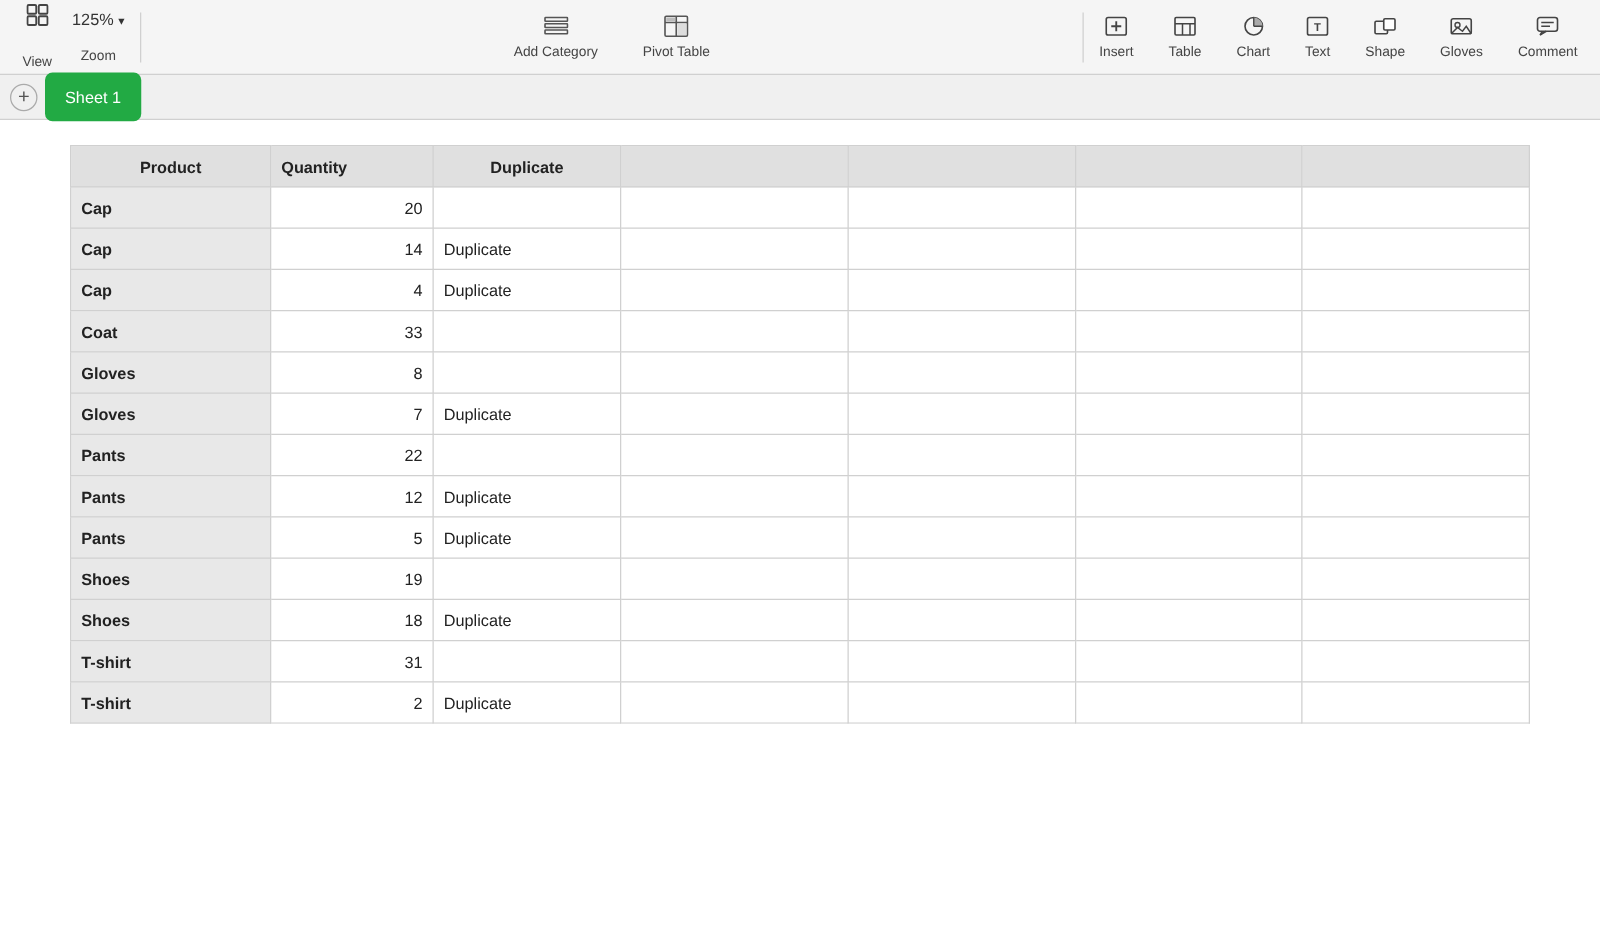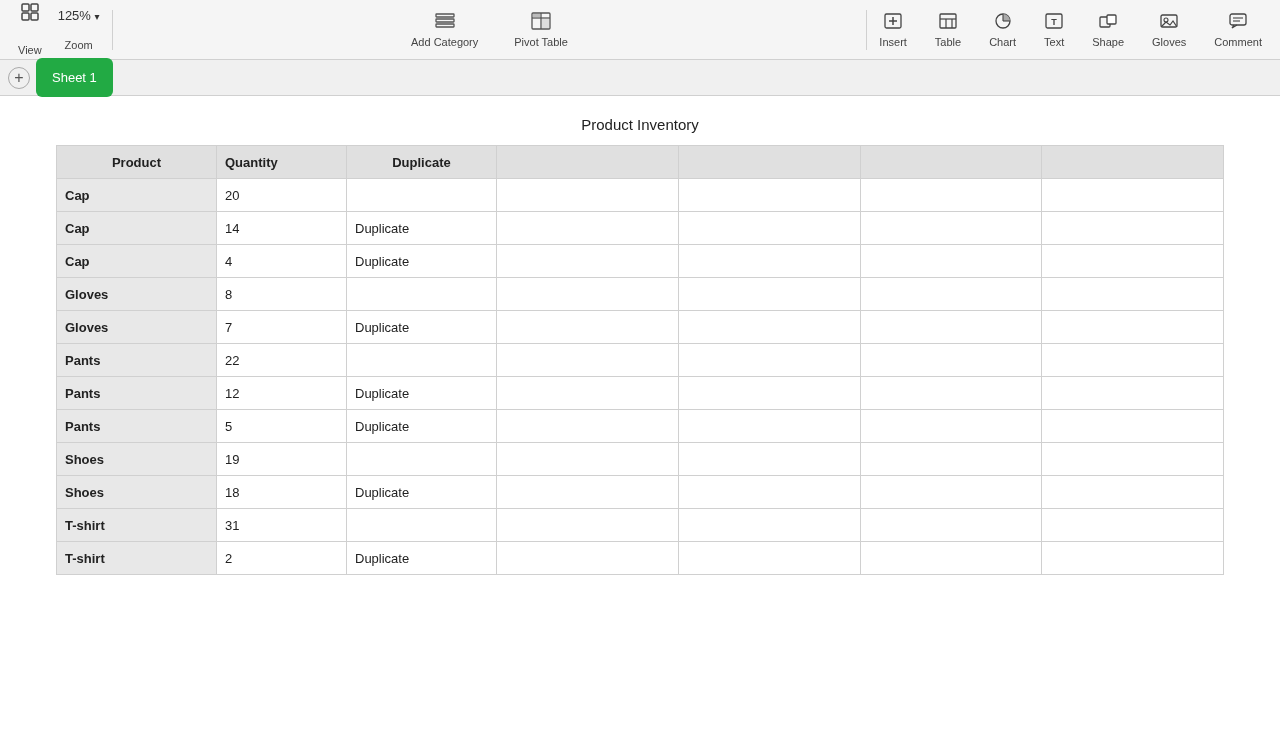--- a/index.html
+++ b/index.html
@@ -150,21 +150,21 @@
 
     .sheet-table td.cell-product {
       background: #e8e8e8;
       font-weight: 700;
       font-size: 13px;
       padding: 0 8px;
       color: #222;
     }
     .sheet-table td.cell-quantity {
       background: white;
-      text-align: left;
+      text-align: right;
       padding: 0 8px;
       color: #222;
       font-size: 13px;
     }
     .sheet-table td.cell-duplicate {
       background: white;
       padding: 0 8px;
       color: #222;
       font-size: 13px;
     }
@@ -301,21 +301,20 @@
     </button>
   </div>
 </div>
 
 <div class="tabs-bar">
   <button class="add-sheet-btn">+</button>
   <div class="sheet-tab">Sheet 1</div>
 </div>
 
 <div class="main-content">
-  <div class="spreadsheet-title">Product Inventory</div>
 
   <div style="overflow-x: auto; padding: 0 16px;">
     <table class="sheet-table">
       <thead>
         <tr>
           <th class="col-product">Product</th>
           <th class="col-quantity">Quantity</th>
           <th class="col-duplicate">Duplicate</th>
           <th class="col-empty"></th>
           <th class="col-empty"></th>
@@ -345,20 +344,29 @@
           <tr>
             <td class="cell-product">Cap</td>
             <td class="cell-quantity">4</td>
             <td class="cell-duplicate">Duplicate</td>
             <td class="cell-empty"></td>
             <td class="cell-empty"></td>
             <td class="cell-empty"></td>
             <td class="cell-empty"></td>
           </tr>
           <tr>
+            <td class="cell-product">Coat</td>
+            <td class="cell-quantity">33</td>
+            <td class="cell-duplicate"></td>
+            <td class="cell-empty"></td>
+            <td class="cell-empty"></td>
+            <td class="cell-empty"></td>
+            <td class="cell-empty"></td>
+          </tr>
+          <tr>
             <td class="cell-product">Gloves</td>
             <td class="cell-quantity">8</td>
             <td class="cell-duplicate"></td>
             <td class="cell-empty"></td>
             <td class="cell-empty"></td>
             <td class="cell-empty"></td>
             <td class="cell-empty"></td>
           </tr>
           <tr>
             <td class="cell-product">Gloves</td>

